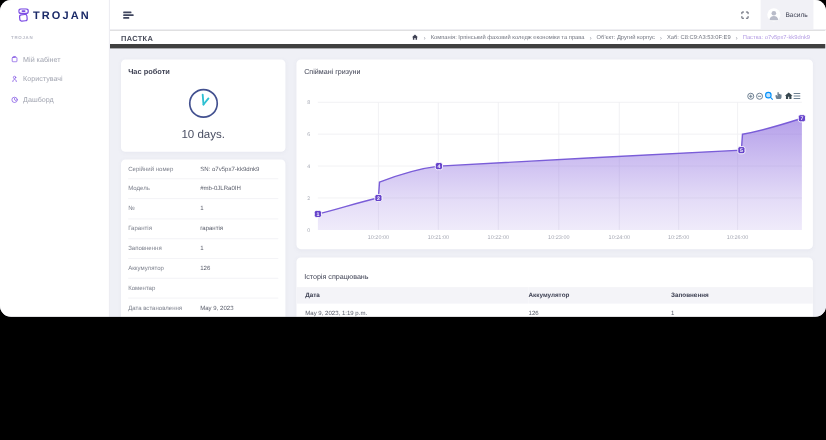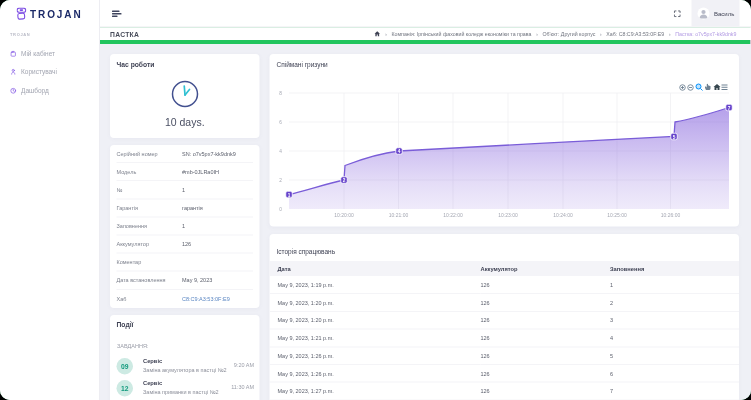--- a/index.html
+++ b/index.html
@@ -1,18 +1,18 @@
 <!DOCTYPE html>
 <html><head>
 <meta charset="utf-8">
 <style>
   * { margin:0; padding:0; box-sizing:border-box; }
   html,body { width:751px; height:400px; background:#000; overflow:hidden;
     font-family:"Liberation Sans", sans-serif; }
-  .page { position:relative; width:751px; height:400px; background:#22c55e;
+  .page { position:relative; width:751px; height:288px; background:#404040;
     border-radius:10px; overflow:hidden; box-shadow:inset 0 0 0 1px #c9c9cf; }
   .scale { position:absolute; left:0; top:0; width:1502px; height:800px;
     transform:scale(.5); transform-origin:0 0; }
   .abs { position:absolute; }
   
   .sidebar { left:0; top:0; width:200px; height:800px; background:#fff;
     border-right:2px solid #ededf2; z-index:5; }
   .logo { position:absolute; }
   .logo-text { position:absolute; left:60px; top:18px; font-size:20px; font-weight:bold;
     letter-spacing:3.8px; color:#1b2a68; }

